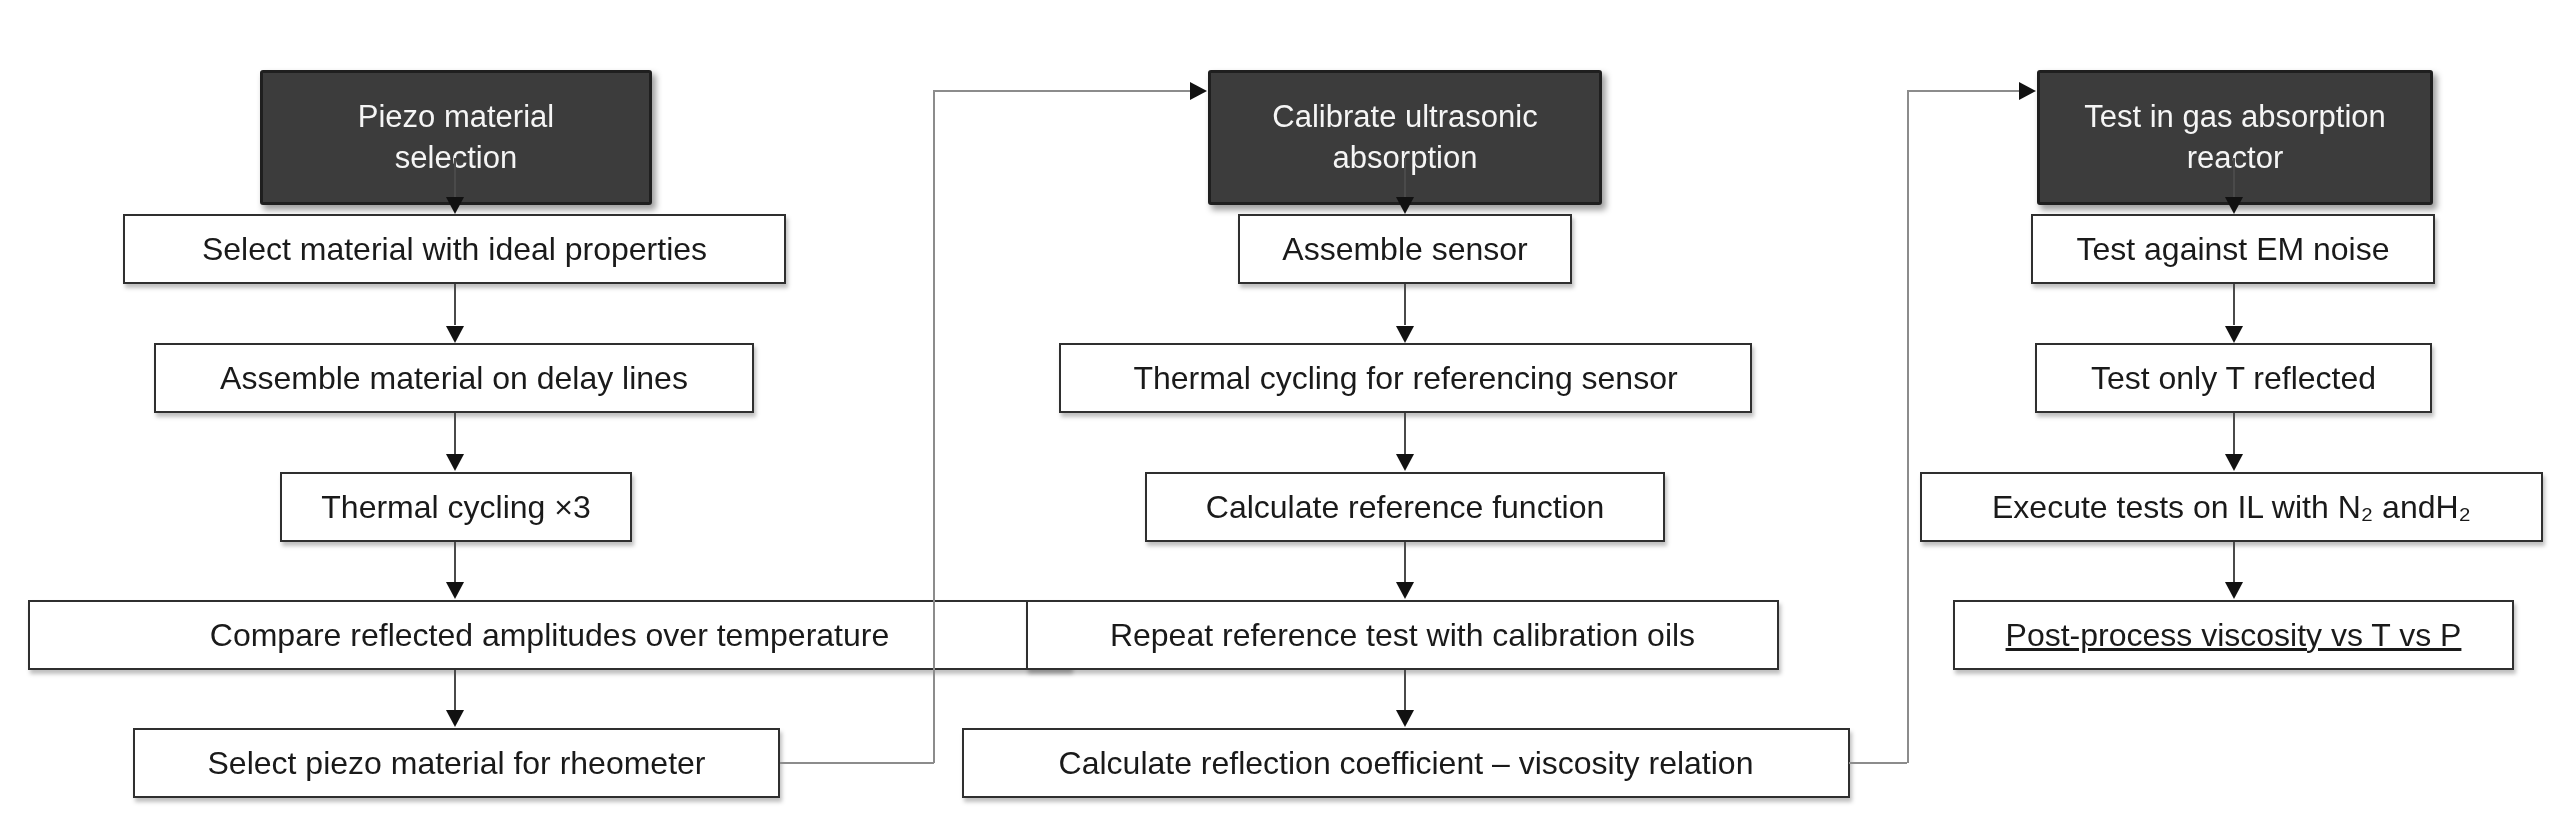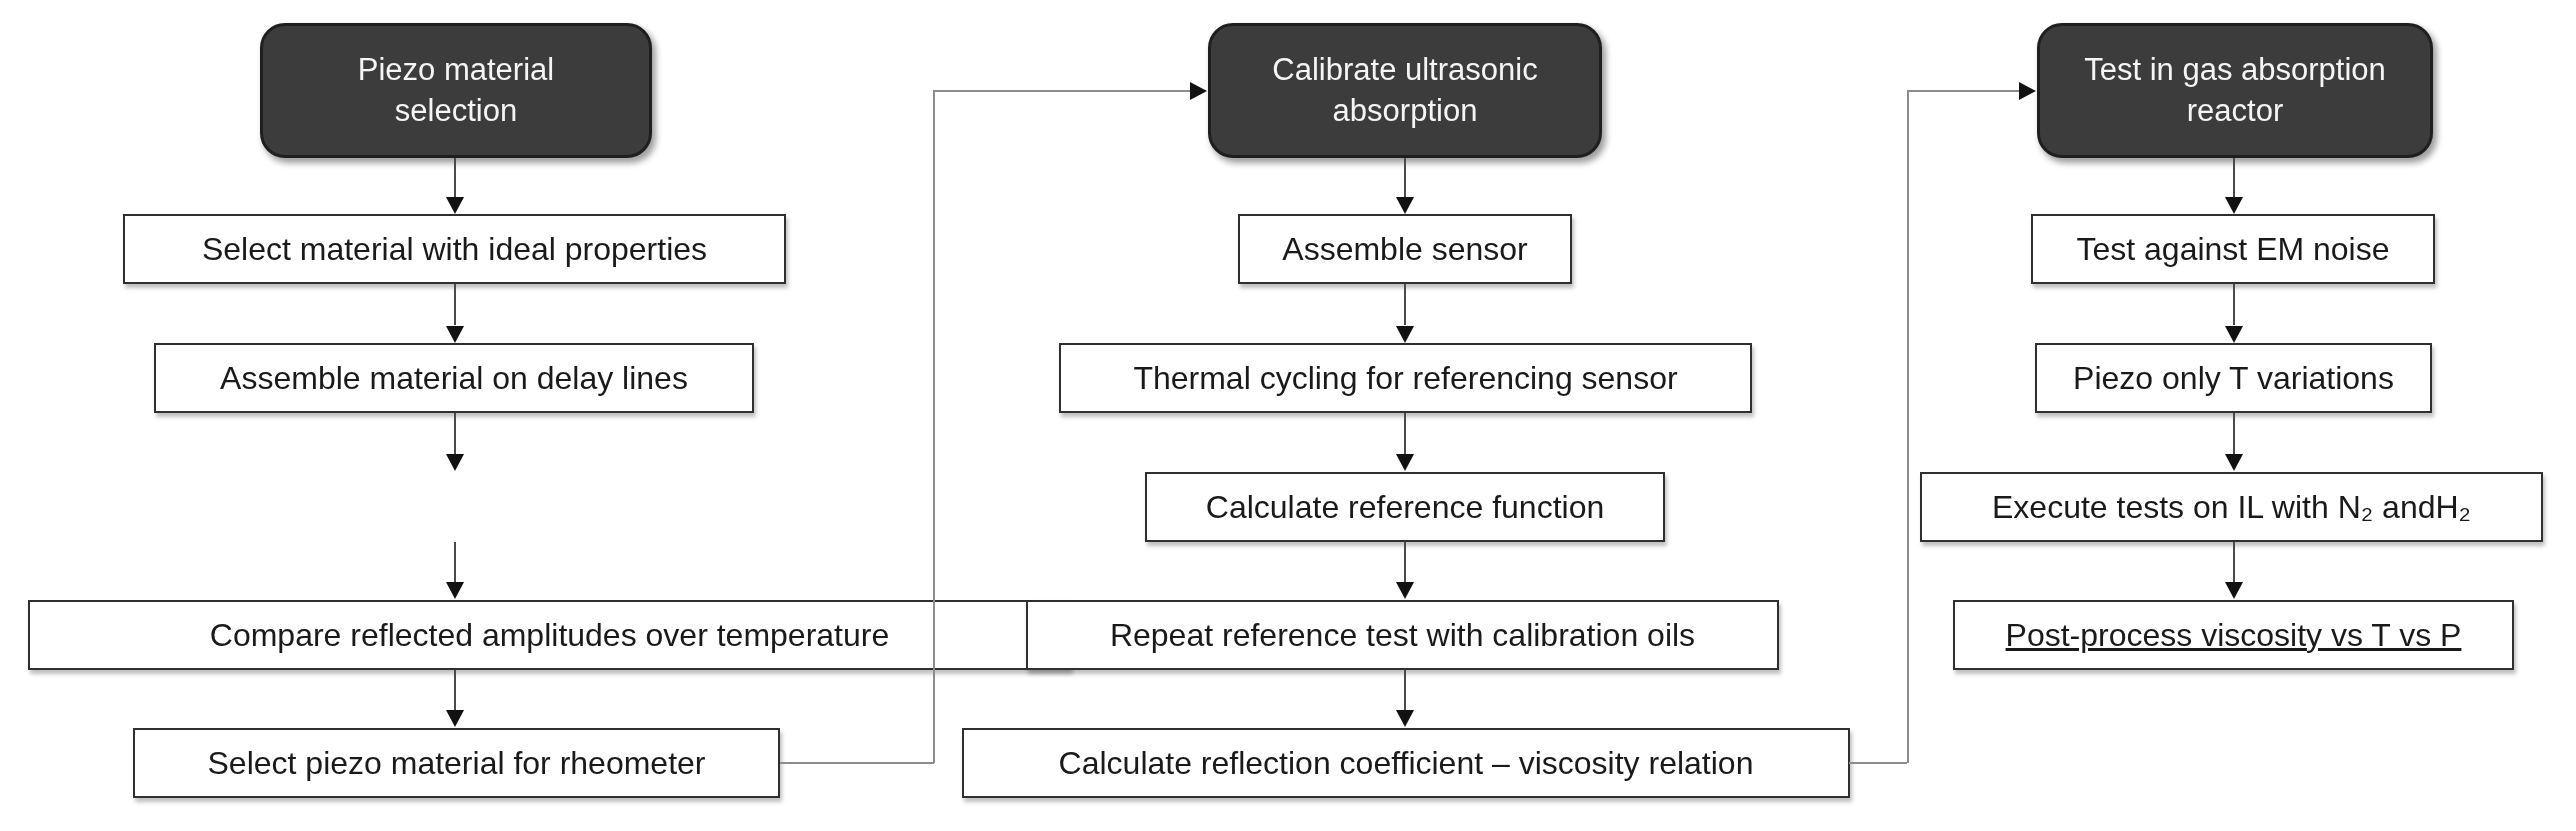--- a/index.html
+++ b/index.html
@@ -12,30 +12,31 @@
     width: 2576px;
     height: 831px;
     background: #ffffff;
     font-family: "Liberation Sans", "DejaVu Sans", sans-serif;
     overflow: hidden;
   }
   .hdr {
     position: absolute;
     background: #3c3c3c;
     border: 3.4px solid #1f1f1f;
-    border-radius: 25px;
+    border-radius: 3px;
     box-sizing: border-box;
     display: flex;
     align-items: center;
     justify-content: center;
     text-align: center;
     color: #f5f5f5;
     font-size: 31px;
     line-height: 1.32;
     box-shadow: 3.4px 4.7px 6px rgba(0,0,0,0.38);
+    margin-top: 47px;
   }
   .hdr span {
     display: inline-block;
     max-width: 317px;
   }
   .box {
     position: absolute;
     background: #ffffff;
     border: 2.7px solid #2f2f2f;
     box-sizing: border-box;
@@ -84,20 +85,23 @@
   </div>
 
   <div class="box" style="left:123px; top:214px; width:663px; height:70px;">
     <span>Select material with ideal properties</span>
   </div>
 
   <div class="box" style="left:154px; top:343px; width:600px; height:70px;">
     <span>Assemble material on delay lines</span>
   </div>
 
+  <div class="box" style="left:280px; top:472px; width:352px; height:70px;">
+    <span>Thermal cycling ×3</span>
+  </div>
 
   <div class="box" style="left:28px; top:600px; width:1043px; height:70px;">
     <span>Compare reflected amplitudes over temperature</span>
   </div>
 
   <div class="box" style="left:133px; top:728px; width:647px; height:70px;">
     <span>Select piezo material for rheometer</span>
   </div>
 
   <div>
@@ -168,21 +172,21 @@
 
   <div class="hdr" style="left:2037px; top:23px; width:396px; height:135px;">
     <span>Test in gas absorption reactor</span>
   </div>
 
   <div class="box" style="left:2031px; top:214px; width:404px; height:70px;">
     <span>Test against EM noise</span>
   </div>
 
   <div class="box" style="left:2035px; top:343px; width:397px; height:70px;">
-    <span>Piezo only T variations</span>
+    <span>Test only T reflected</span>
   </div>
 
   <div class="box" style="left:1920px; top:472px; width:623px; height:70px;">
     <span>Execute tests on IL with N₂ andH₂</span>
   </div>
 
   <div class="box" style="left:1953px; top:600px; width:561px; height:70px;text-decoration:underline;">
     <span>Post-process viscosity vs T vs P</span>
   </div>
 

